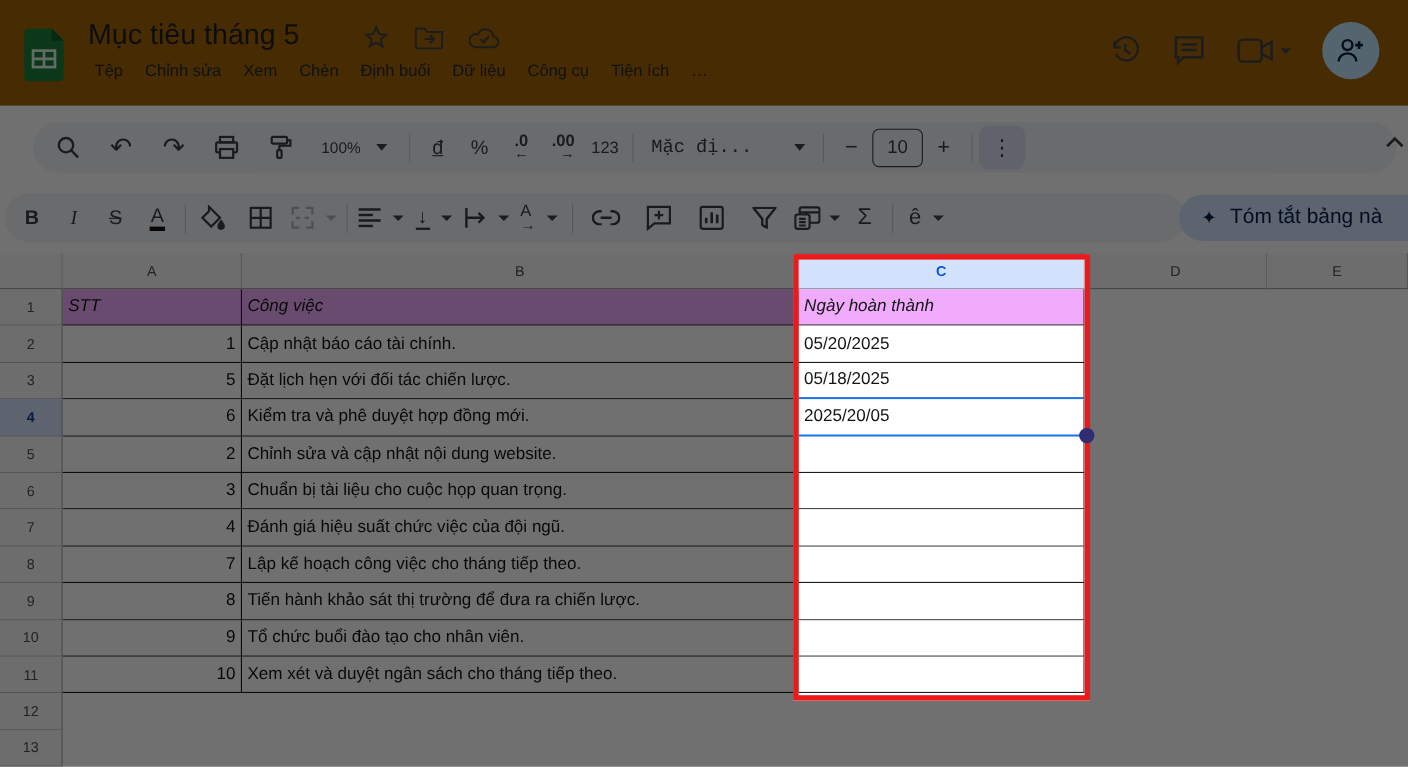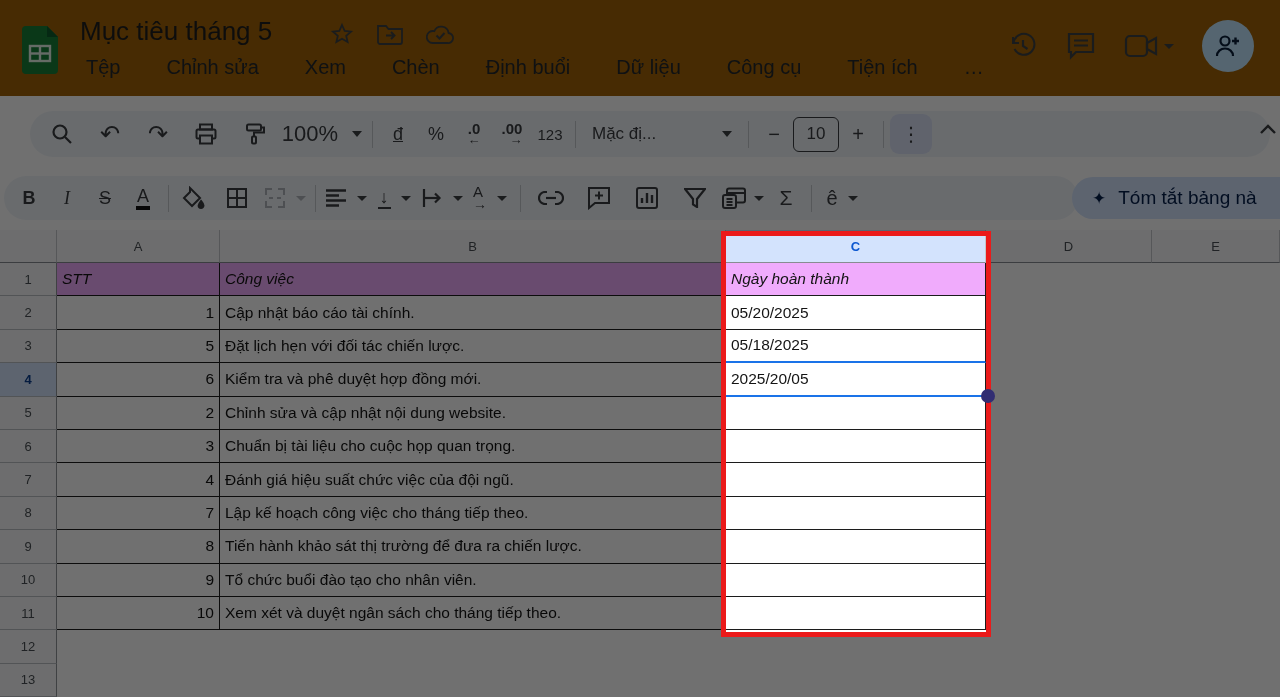--- a/index.html
+++ b/index.html
@@ -3,35 +3,35 @@
 <meta charset="utf-8">
 <style>
   html,body{margin:0;padding:0;width:1280px;height:697px;overflow:hidden;
     font-family:"Liberation Sans",sans-serif;background:#fff;position:relative;}
   svg{display:block}
   
   .titlebar{position:absolute;left:0;top:0;width:1280px;height:96px;background:#a16207;}
   .logo{position:absolute;left:22px;top:26px;}
   .doc-title{position:absolute;left:80px;top:16px;font-size:26px;color:#1f1f1f;white-space:nowrap;}
   .title-icons{position:absolute;left:330px;top:22px;display:flex;gap:23px;align-items:center;color:#3c4043;}
-  .menubar{position:absolute;left:86px;top:56px;display:flex;gap:46px;font-size:20px;color:#24282c;}
+  .menubar{position:absolute;left:86px;top:56px;display:flex;gap:20px;font-size:15px;color:#24282c;}
   .menubar .mi{cursor:default;white-space:nowrap;}
   .tb-actions{position:absolute;right:26px;top:20px;display:flex;align-items:center;gap:28px;}
   .share-btn{width:52px;height:52px;border-radius:50%;background:#c2e7ff;display:flex;align-items:center;justify-content:center;}
   .dd{width:0;height:0;border-left:5px solid transparent;border-right:5px solid transparent;border-top:6px solid #3c4043;margin-left:6px;}
   .dd.sm{border-top-width:5px;}
   
   .tbar{position:absolute;background:#f0f4f9;border-radius:23px;display:flex;align-items:center;color:#3a3d40;}
   .tbar1{left:30px;top:111px;width:1224px;height:46px;padding:0 8px;}
   .tbar2{left:4px;top:176px;width:1062px;height:44px;padding:0 6px;}
   .ti{min-width:48px;height:40px;display:flex;align-items:center;justify-content:center;font-size:17px;position:relative;}
   .ti.narrow{min-width:38px;}
   .sep{width:1px;height:27px;background:#c5c8cd;margin:0 6px;flex:none;}
-  .zoomsel{min-width:88px;gap:8px;font-size:22px;}
-  .fontsel{min-width:140px;gap:16px;font-size:17px;justify-content:space-between;padding:0 10px;}
+  .zoomsel{min-width:88px;gap:8px;font-size:14px;}
+  .fontsel{min-width:140px;gap:16px;font-size:17px;justify-content:space-between;padding:0 10px;font-family:Liberation Mono, monospace;}
   .sizebox{width:44px;height:33px;border:1.5px solid #3a3d40;border-radius:6px;display:flex;align-items:center;justify-content:center;font-size:17px;}
   .more-active{background:#dbe2f6;border-radius:9px;width:42px;height:40px;display:flex;align-items:center;justify-content:center;font-size:20px;letter-spacing:0;}
   .dec{display:flex;flex-direction:column;align-items:center;line-height:13px;font-size:15px;font-weight:bold;}
   .dec .ar{font-size:13px;font-weight:normal;align-self:flex-end;margin-top:-2px;}
   .fmt-b{font-weight:bold;font-size:18px;}
   .fmt-i{font-style:italic;font-size:18px;font-family:"Liberation Serif",serif;}
   .fmt-s{text-decoration:line-through;font-size:18px;}
   .fmt-a{font-size:18px;border-bottom:4px solid #111;line-height:19px;padding:0 1px;}
   .valign-ic{font-size:18px;border-bottom:2px solid #3a3d40;line-height:20px;padding:0 2px;}
   .rot-ic{display:flex;flex-direction:column;line-height:12px;font-size:15px;align-items:flex-start;}

